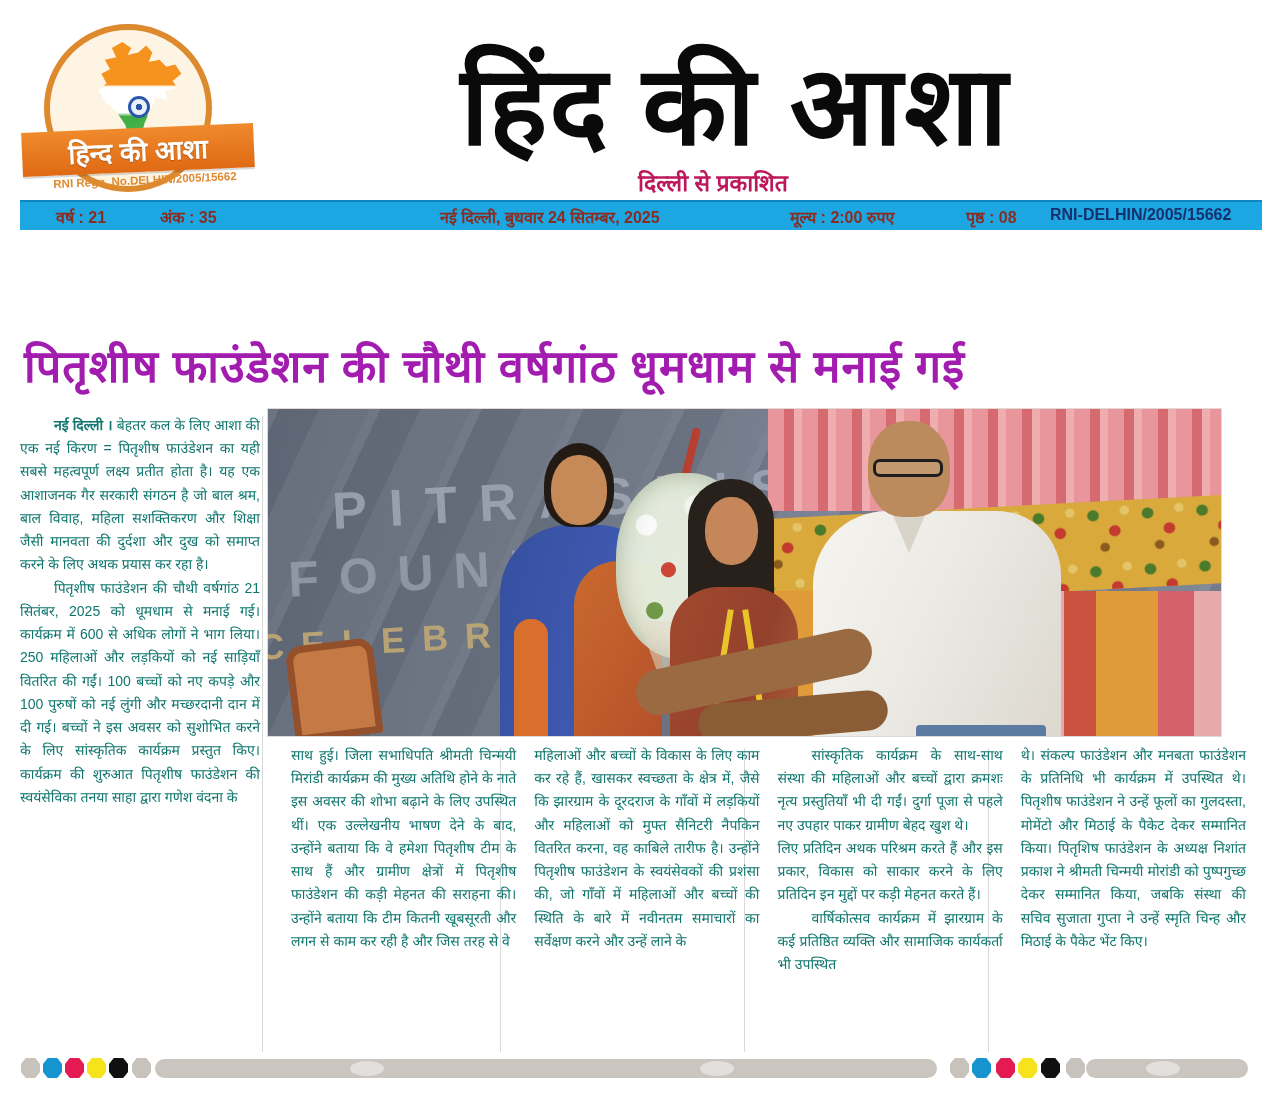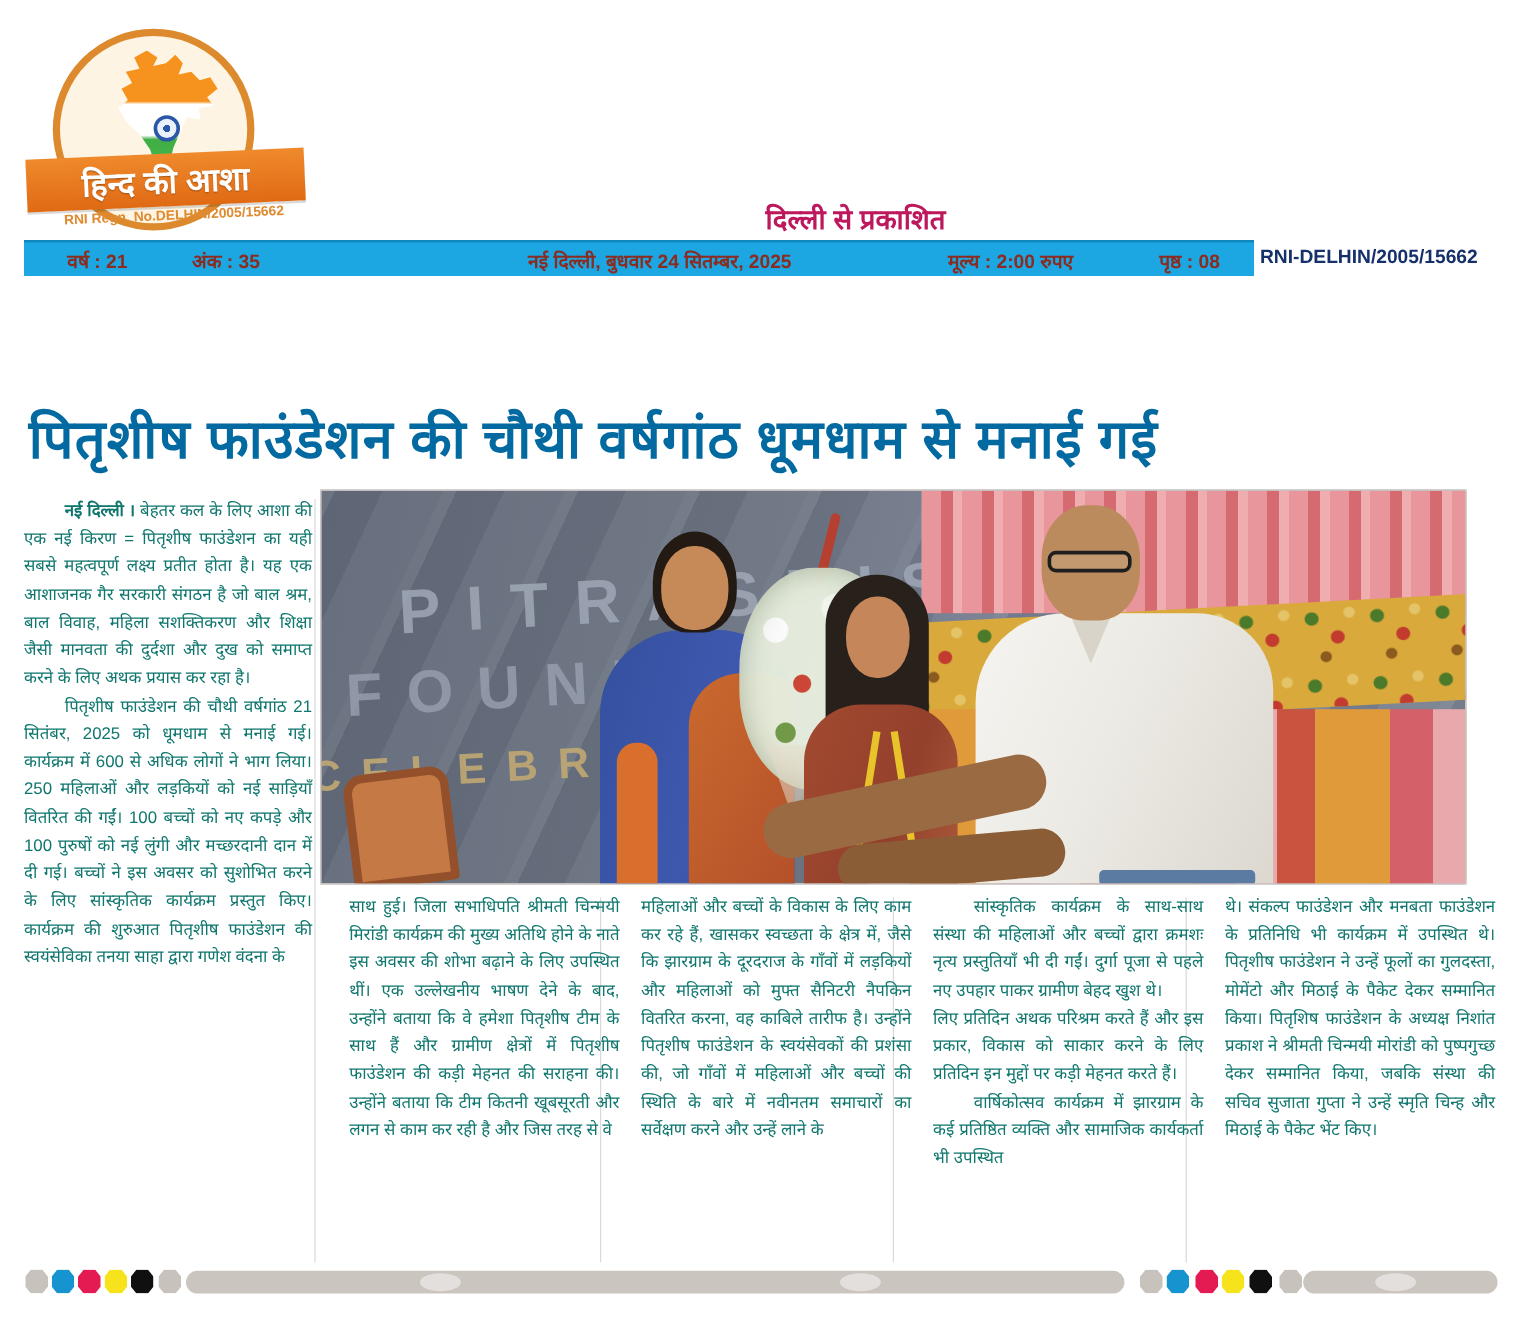--- a/index.html
+++ b/index.html
@@ -23,33 +23,33 @@
     color:#e08a30; font-weight:bold; font-size:11.5px; transform:rotate(-2.5deg); white-space:nowrap; }
 
   .tagline-top { position:absolute; left:790px; top:18px; width:410px; text-align:center;
     font-weight:800; font-size:34px; color:#0d0d0d; white-space:nowrap; }
   .masthead-title { position:absolute; left:240px; top:26px; width:990px; height:150px;
     display:flex; align-items:center; justify-content:center;
     font-weight:800; font-size:110px; color:#0a0a0a; letter-spacing:2px; white-space:nowrap; }
   .published-from { position:absolute; left:638px; top:166px; font-weight:700; font-size:23px; color:#be185d; white-space:nowrap; }
 
   
-  .infobar { position:absolute; left:20px; top:200px; width:1025px; height:30px;
+  .infobar { position:absolute; left:20px; top:200px; width:1242px; height:30px;
     background:#1ca6e2; border-top:2px solid #0f86bd; }
   .infobar span { position:absolute; top:4px; font-weight:bold; font-size:16px; color:#8a2c20; white-space:nowrap; }
   .ib-year   { left:36px; }
   .ib-issue  { left:140px; }
   .ib-date   { left:420px; }
   .ib-price  { left:770px; }
   .ib-page   { left:946px; }
   .ib-rni    { left:1030px; color:#15306b !important; }
 
   
   .headline { position:absolute; left:24px; top:334px; width:1240px;
-    font-weight:800; font-size:45px; color:#0369a1; letter-spacing:1px; white-space:nowrap; }
+    font-weight:800; font-size:45px; color:#a21caf; letter-spacing:1px; white-space:nowrap; }
 
   
   .body-text { font-size:14px; line-height:1.66; color:#0f766e; text-align:justify; }
   .body-text p { text-indent:34px; }
   .col1 { position:absolute; left:20px; top:414px; width:240px; }
   .cols-row { position:absolute; left:267px; top:744px; width:955px;
     display:grid; grid-template-columns:repeat(4,1fr); gap:18px;margin-left:24px; }
   .vrule { position:absolute; width:1px; background:#d9d9d9; }
   .vr-a { left:262px; top:416px; height:636px; }
   .vr-b { left:500px; top:748px; height:304px; }
@@ -144,20 +144,21 @@
   <div class="logo-circle">
     <span></span>
   </div>
   <div class="india-map"></div>
   <div class="chakra"></div>
   <div class="logo-ribbon">
     <span>हिन्द की आशा</span>
   </div>
   <div class="logo-rni">RNI Regn. No.DELHIN/2005/15662</div>
 
+  <div class="masthead-title">हिंद की आशा</div>
   <div class="published-from">दिल्ली से प्रकाशित</div>
 
   <div class="infobar">
     <span class="ib-year">वर्ष : 21</span>
     <span class="ib-issue">अंक : 35</span>
     <span class="ib-date">नई दिल्ली, बुधवार 24 सितम्बर, 2025</span>
     <span class="ib-price">मूल्य : 2:00 रुपए</span>
     <span class="ib-page">पृष्ठ : 08</span>
     <span class="ib-rni">RNI-DELHIN/2005/15662</span>
   </div>

